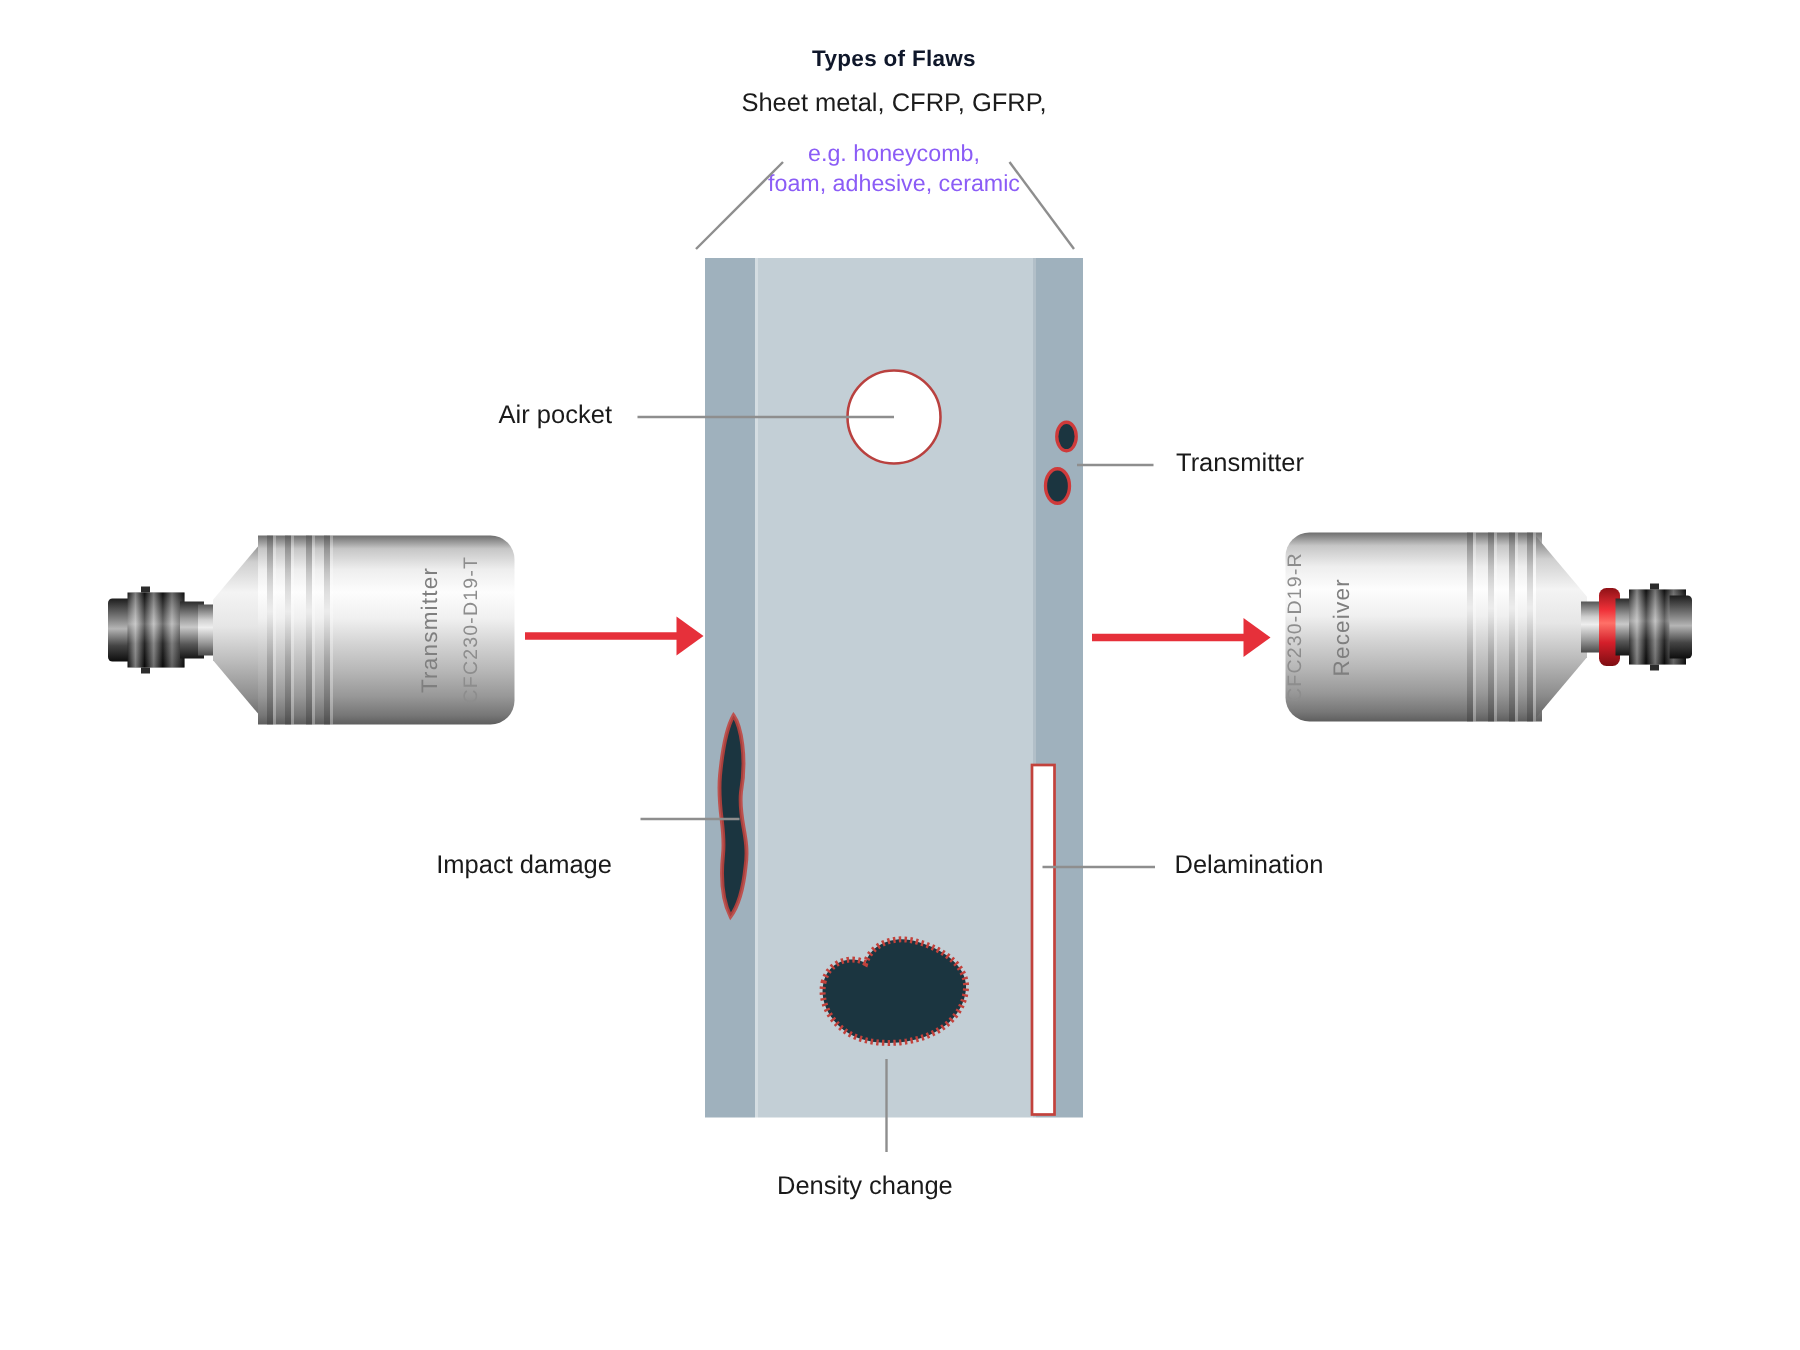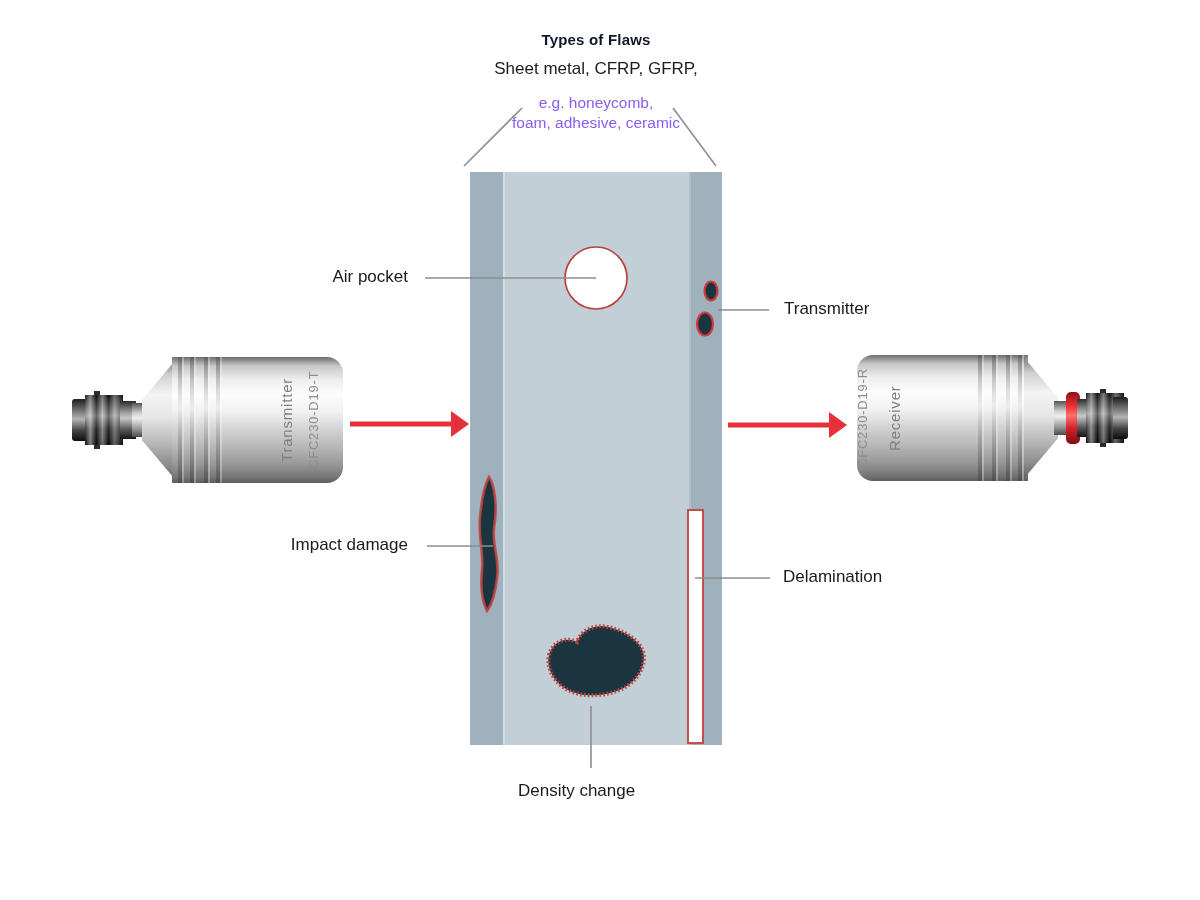--- a/index.html
+++ b/index.html
@@ -119,21 +119,21 @@
       <polygon points="451,411 469,424 451,437" fill="#e6303a"></polygon>
     </g>
     <g>
       <line x1="728" y1="425" x2="831" y2="425" stroke="#e6303a" stroke-width="5"></line>
       <polygon points="829,412 847,425 829,438" fill="#e6303a"></polygon>
     </g>
   </svg>
 
   <div class="lbl right-align" style="left:248px; top:267px; width:160px;">Air pocket</div>
   <div class="lbl" style="left:784px; top:299px;">Transmitter</div>
-  <div class="lbl right-align" style="left:248px; top:535px; width:160px;">Impact damage</div>
+  <div class="lbl right-align" style="left:248px; top:567px; width:160px;">Impact damage</div>
   <div class="lbl" style="left:783px; top:567px;">Delamination</div>
   <div class="lbl" style="left:518px; top:781px; width:160px; ">Density change</div>
 
   <div class="transducer" style="left:72px; top:355px;">
     <div class="tip left-end" style="left:0;"></div>
     <div class="lug" style="left:22px; top:36px;"></div>
     <div class="lug" style="left:22px; top:90px;"></div>
     <div class="barrel" style="left:13px;"></div>
     <div class="collar" style="left:48px;"></div>
     <div class="neck" style="left:60px;"></div>

